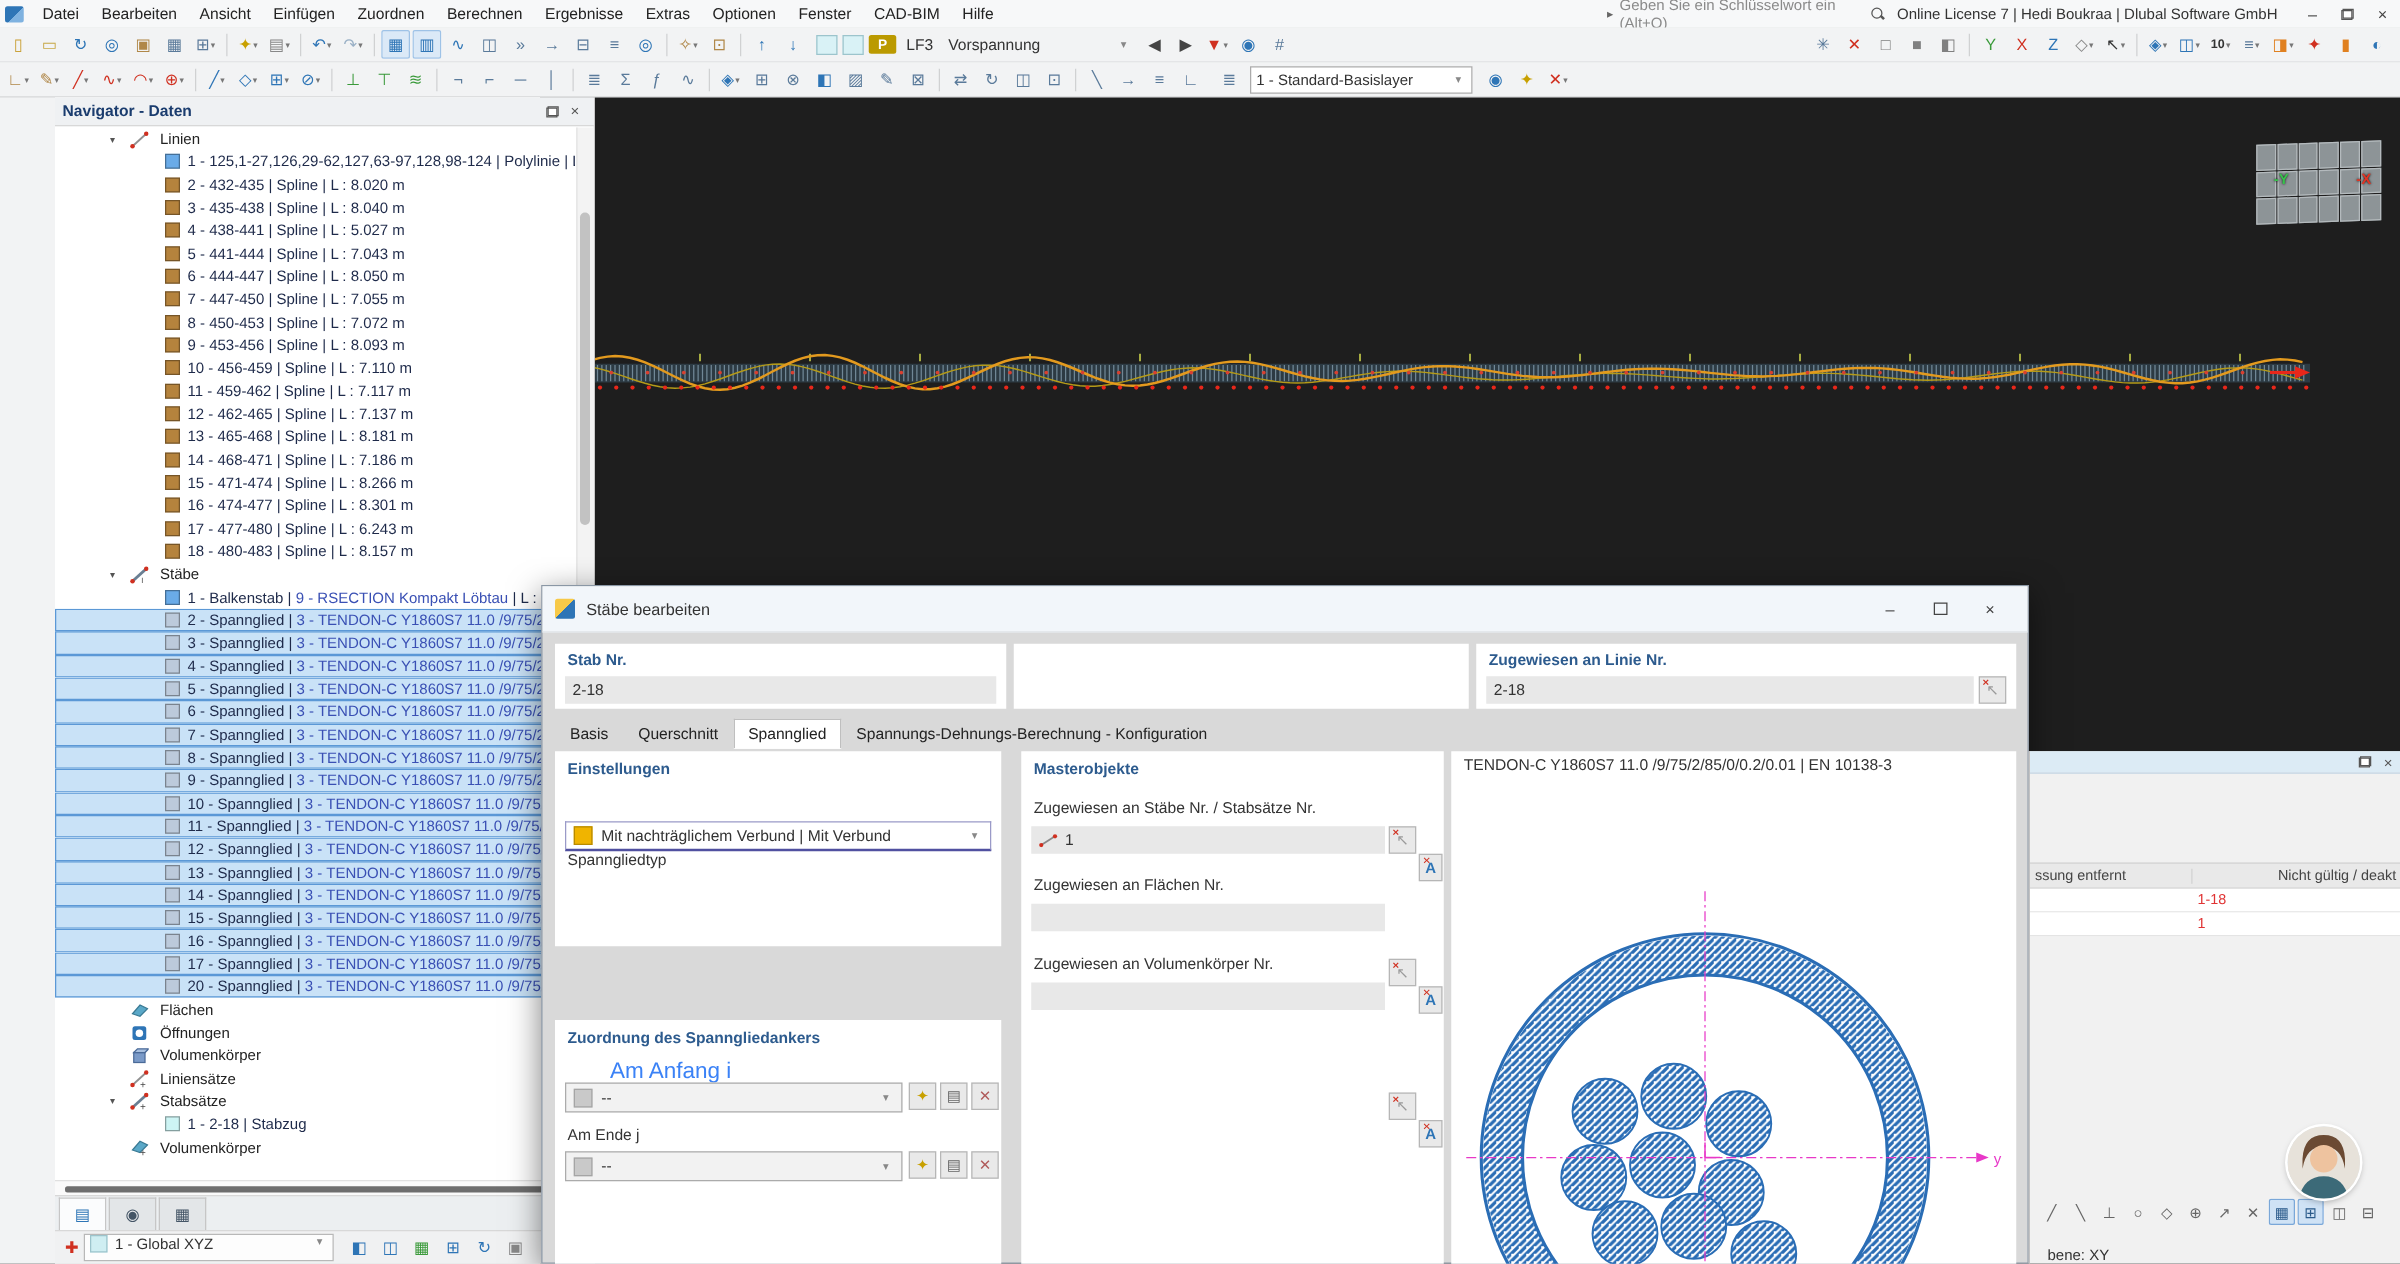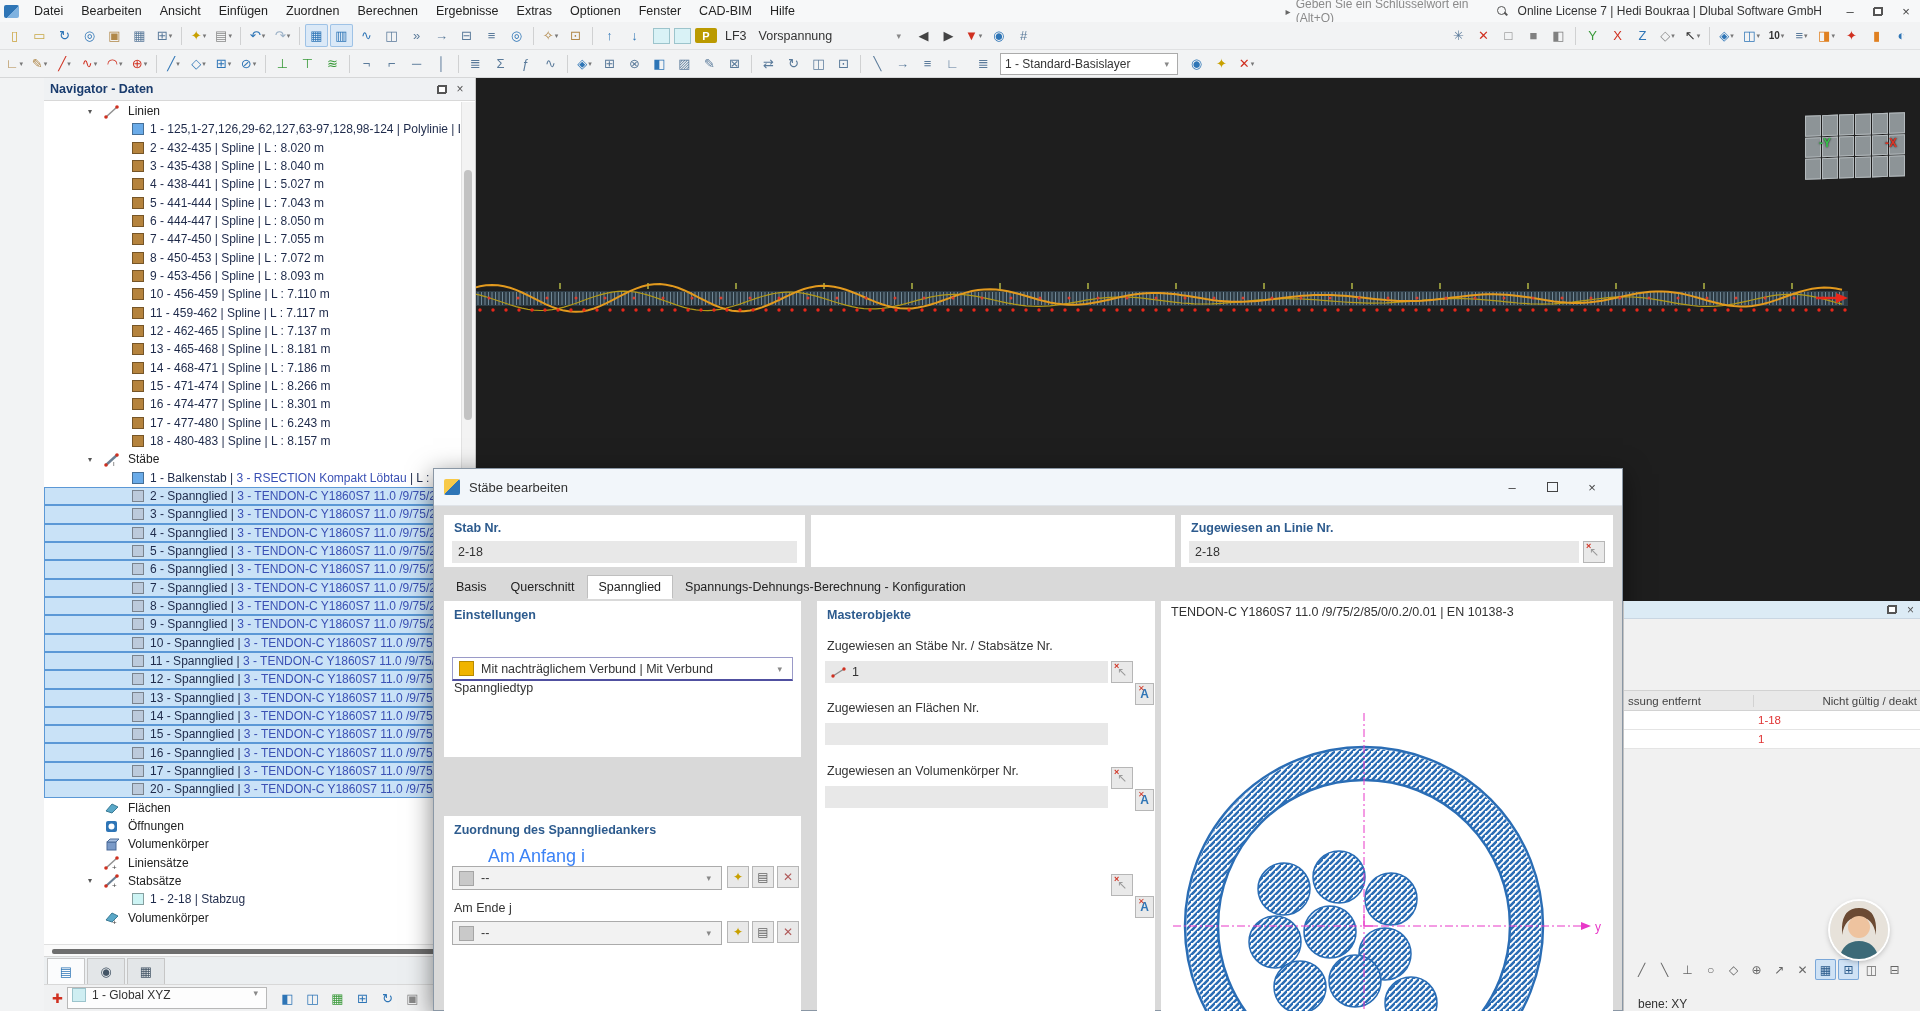--- a/index.html
+++ b/index.html
@@ -777,21 +777,21 @@
           <span class="picon"><svg width="15" height="16" viewBox="0 0 15 16">
               <line x1="2" y1="13" x2="13" y2="3" stroke="#6a7f93" stroke-width="2.4"></line>
               <circle cx="2" cy="13" r="1.8" fill="#d03020"></circle>
               <circle cx="13" cy="3" r="1.8" fill="#d03020"></circle>
               <text x="9" y="14" font-size="6" fill="#444">I</text>
             </svg></span>
           <span class="plabel">Stäbe</span>
         </div>
         <div class="trow">
           <span class="csq" style="background: rgb(106, 171, 232);"></span>
-          <span class="ctext"><span class="tpre">1 - Balkenstab | </span><span class="tlink">3 - RSECTION Kompakt Löbtau</span><span class="tsuf"> | L : 125.750 m</span></span>
+          <span class="ctext"><span class="tpre">1 - Balkenstab | </span><span class="tlink">9 - RSECTION Kompakt Löbtau</span><span class="tsuf"> | L : 125.750 m</span></span>
         </div>
         <div class="trow sel">
           <span class="csq" style="background: rgb(188, 202, 219);"></span>
           <span class="ctext"><span class="tpre">2 - Spannglied | </span><span class="tlink">3 - TENDON-C Y1860S7 11.0 /9/75/2/85/0/0.2/0.01</span><span class="tsuf"></span></span>
         </div>
         <div class="trow sel">
           <span class="csq" style="background: rgb(188, 202, 219);"></span>
           <span class="ctext"><span class="tpre">3 - Spannglied | </span><span class="tlink">3 - TENDON-C Y1860S7 11.0 /9/75/2/85/0/0.2/0.01</span><span class="tsuf"></span></span>
         </div>
         <div class="trow sel">

